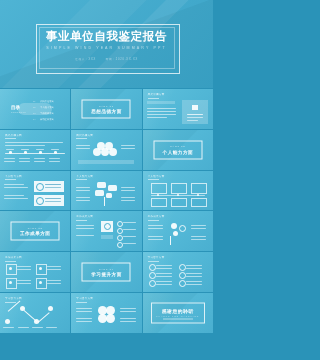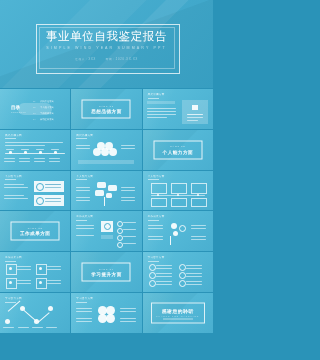--- a/index.html
+++ b/index.html
@@ -17,21 +17,21 @@
   .cover .s3{left:150px;top:-60px;width:40px;height:230px;background:rgba(255,255,255,.05);}
   .cover .s4{left:196px;top:-30px;width:16px;height:200px;background:rgba(255,255,255,.08);}
   .cover .dark{position:absolute;left:-40px;top:40px;width:300px;height:120px;
          background:rgba(0,60,90,.06);transform:rotate(-20deg);}
 
   .cover-frame{position:absolute;left:36px;top:24px;width:142px;height:48px;
          border:1px solid rgba(255,255,255,.75);}
   .cover-frame2{position:absolute;left:39px;top:27px;width:134px;height:40px;
          border:1px solid rgba(255,255,255,.35);}
   .cover-title{position:absolute;left:0;right:0;top:29px;text-align:center;
-         color:#ffffff;font-size:11.5px;letter-spacing:.6px;font-weight:normal;}
+         color:#ffffff;font-size:11.5px;letter-spacing:.6px;font-weight:bold;}
   .cover-sub{position:absolute;left:0;right:0;top:46px;text-align:center;
          color:rgba(255,255,255,.62);font-size:3.6px;letter-spacing:2.1px;}
   .cover-meta{position:absolute;left:0;right:0;top:57px;text-align:center;
          color:rgba(255,255,255,.5);font-size:2.6px;letter-spacing:.8px;}
   .cover-meta span{display:inline-block;padding:0 4px;}
 
   
   .grid{display:grid;grid-template-columns:repeat(3,1fr);
         gap:1px;background:#2a93b8;padding-top:1px;}
   .slide{position:relative;height:39.8px;overflow:hidden;

